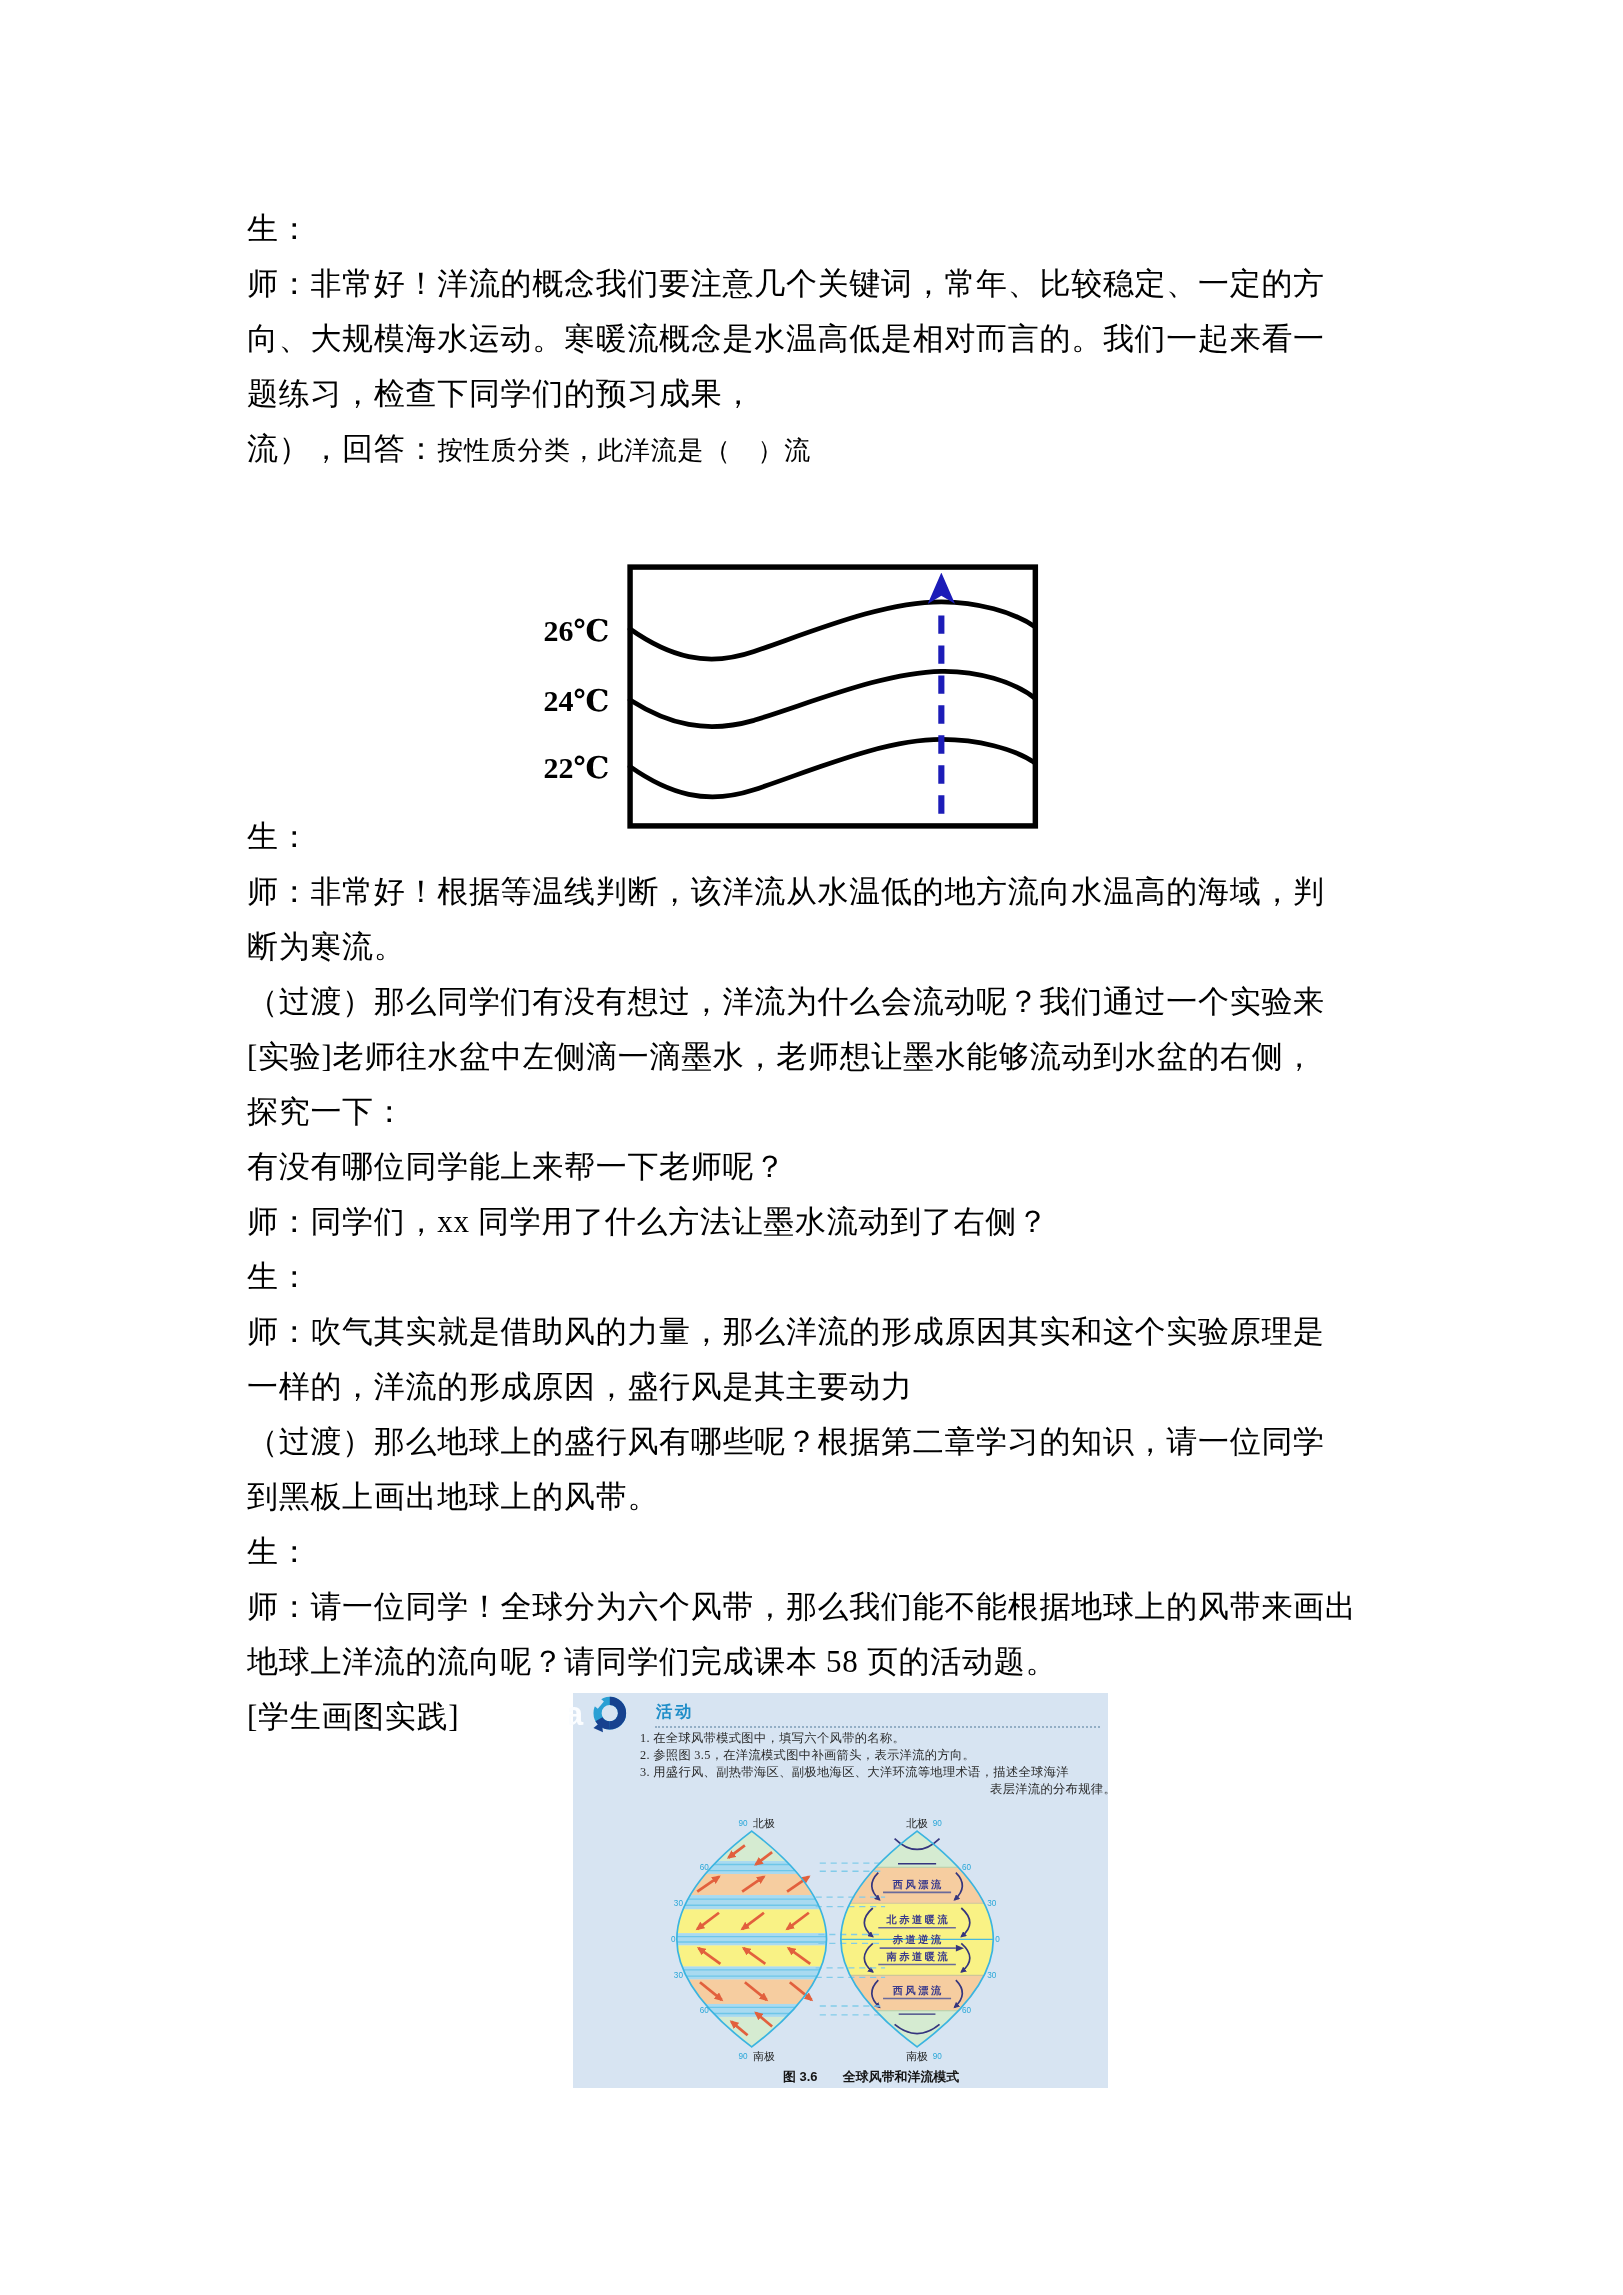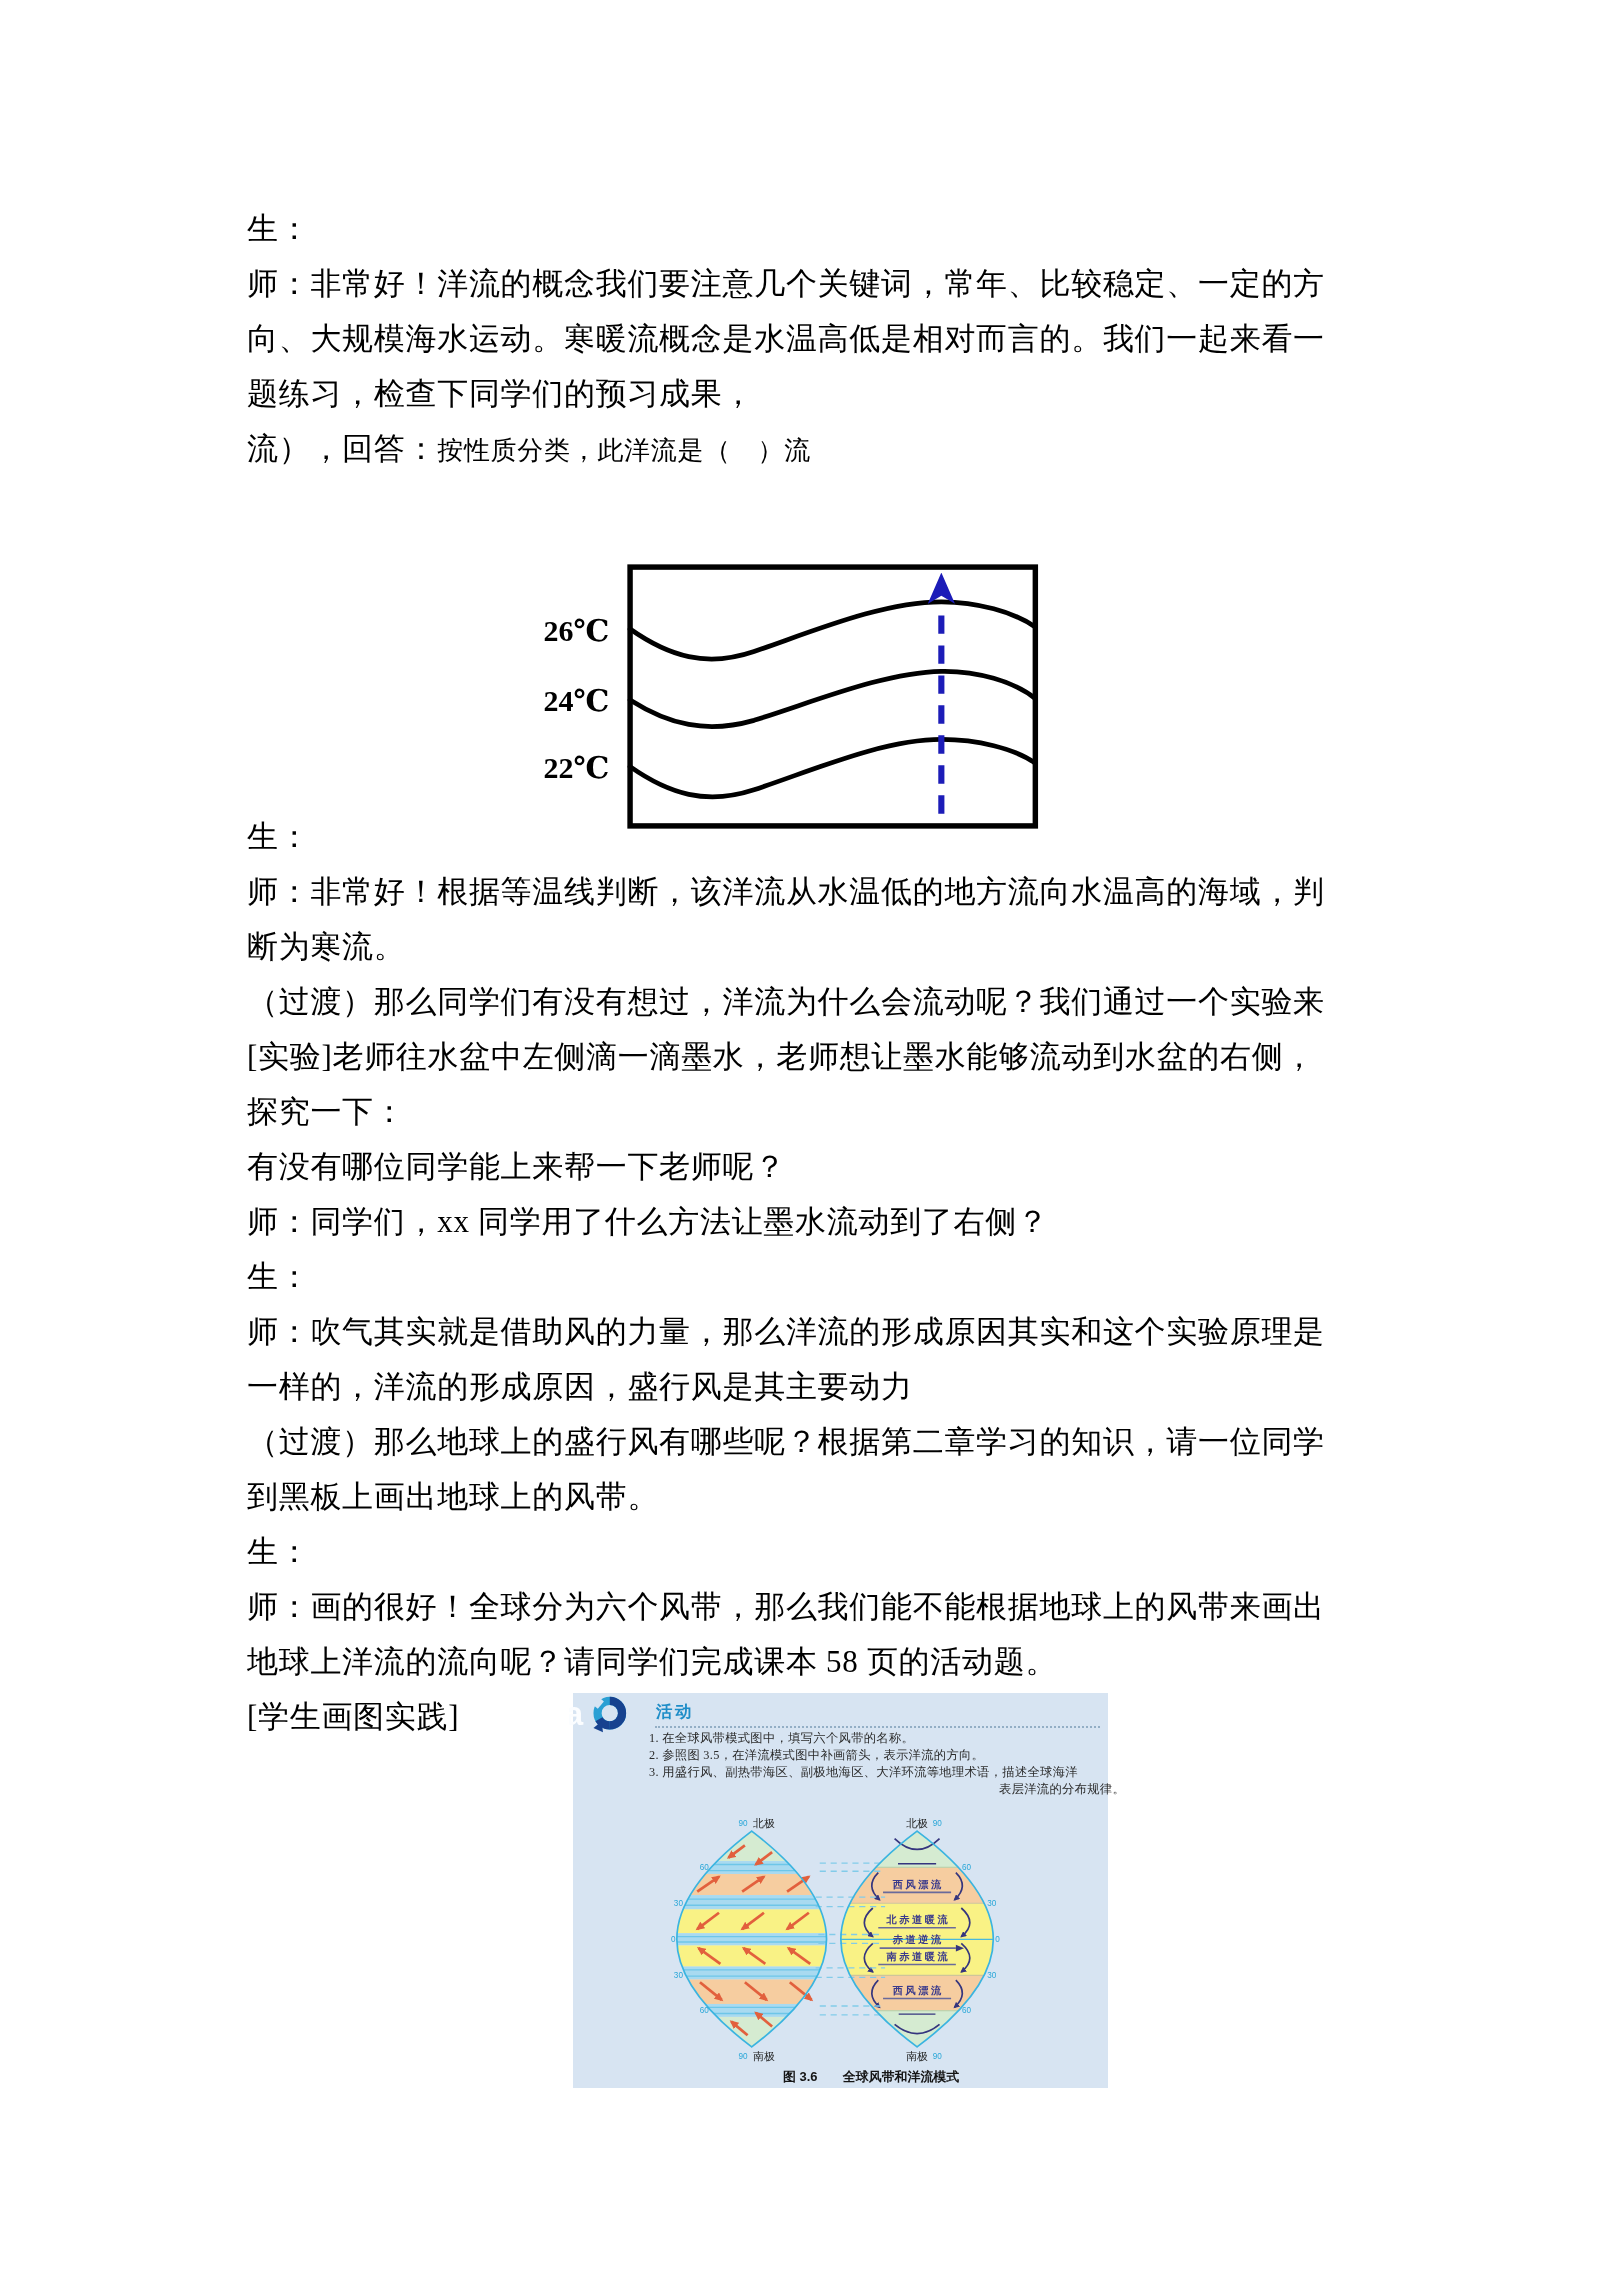--- a/index.html
+++ b/index.html
@@ -37,21 +37,21 @@
   .act-title{
     position:absolute;left:83px;top:8px;
     font-family:"Liberation Sans","DejaVu Sans",sans-serif;
     font-weight:bold;font-size:16.4px;letter-spacing:2.7px;color:#1e8dc8;
   }
   .act-dots{
     position:absolute;left:82px;top:31px;width:445px;height:2px;
     border-bottom:2px dotted #93aec5;
   }
   .act-items{
-    position:absolute;left:17px;top:37px;width:100%;
+    position:absolute;left:8px;top:37px;width:100%;
     font-size:12.3px;color:#2b2b2b;
   }
   .act-item{height:17px;line-height:17px;padding-left:59px;white-space:nowrap;letter-spacing:0.3px;}
   .act-item.cont{padding-left:29px;text-align:right;}
   .act-figure{position:absolute;left:0;top:117px;width:535px;height:277px;}
   .lat{font-size:12px;fill:#2ba7d8;font-family:"Liberation Sans","DejaVu Sans",sans-serif;}
   .pole{font-size:16px;fill:#1c1c1c;}
   .polenum{font-size:12px;fill:#2ba7d8;font-family:"Liberation Sans","DejaVu Sans",sans-serif;}
   .current-label{font-size:15px;fill:#3a3a8c;font-weight:bold;}
   .figcap{font-size:19px;font-weight:bold;fill:#141414;font-family:"Liberation Sans","DejaVu Sans",sans-serif;}
@@ -100,21 +100,21 @@
     <div class="tline"><span>[实验]老师往水盆中左侧滴一滴墨水，老师想让墨水能够流动到水盆的右侧，</span></div>
     <div class="tline"><span>探究一下：</span></div>
     <div class="tline"><span>有没有哪位同学能上来帮一下老师呢？</span></div>
     <div class="tline"><span>师：同学们，xx 同学用了什么方法让墨水流动到了右侧？</span></div>
     <div class="tline"><span>生：</span></div>
     <div class="tline"><span>师：吹气其实就是借助风的力量，那么洋流的形成原因其实和这个实验原理是</span></div>
     <div class="tline"><span>一样的，洋流的形成原因，盛行风是其主要动力</span></div>
     <div class="tline"><span>（过渡）那么地球上的盛行风有哪些呢？根据第二章学习的知识，请一位同学</span></div>
     <div class="tline"><span>到黑板上画出地球上的风带。</span></div>
     <div class="tline"><span>生：</span></div>
-    <div class="tline"><span>师：画的很好！全球分为六个风带，那么我们能不能根据地球上的风带来画出</span></div>
+    <div class="tline"><span>师：请一位同学！全球分为六个风带，那么我们能不能根据地球上的风带来画出</span></div>
     <div class="tline"><span>地球上洋流的流向呢？请同学们完成课本 58 页的活动题。</span></div>
     <div class="tline"><span>[学生画图实践]</span></div>
   </div>
 
   <div class="act-panel">
 
     <div class="act-header">
       <svg class="act-logo" viewBox="0 0 100 60">
         <text x="-6" y="46" font-size="48" font-weight="bold" fill="#fbfdff" font-family="Liberation Sans, DejaVu Sans, sans-serif">a</text>
         <circle cx="60" cy="28" r="18" fill="none" stroke="#2aa0d4" stroke-width="12"></circle>

